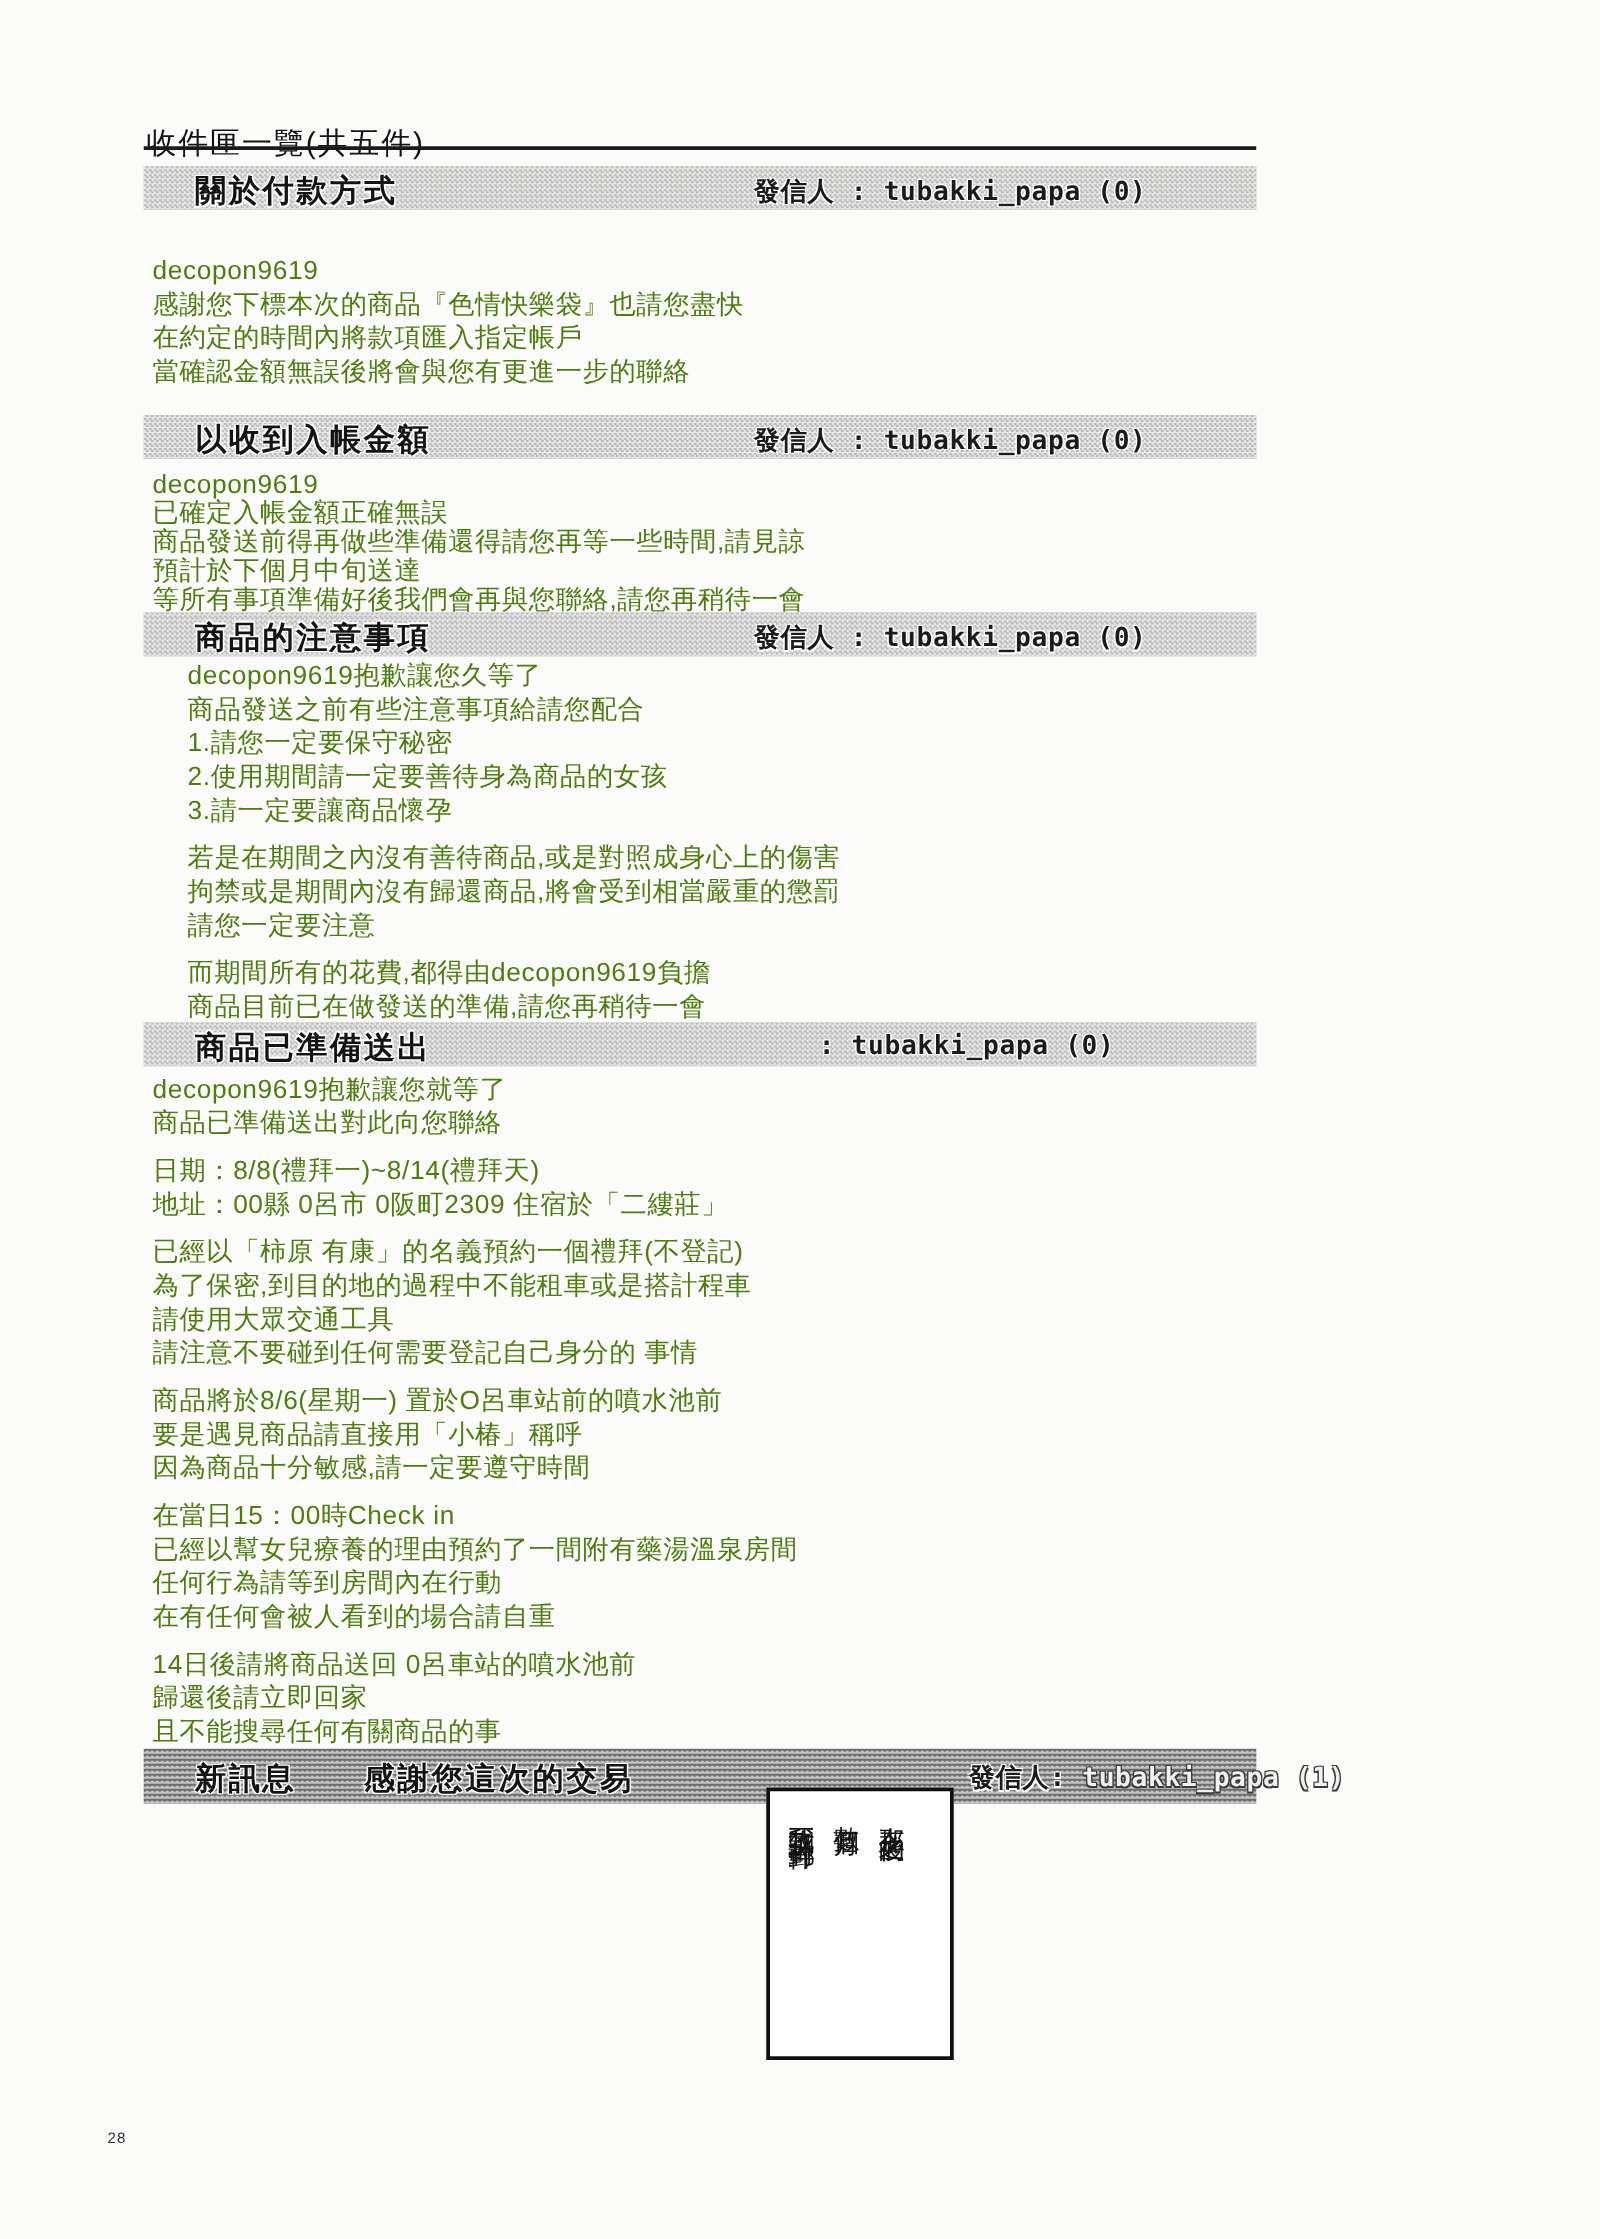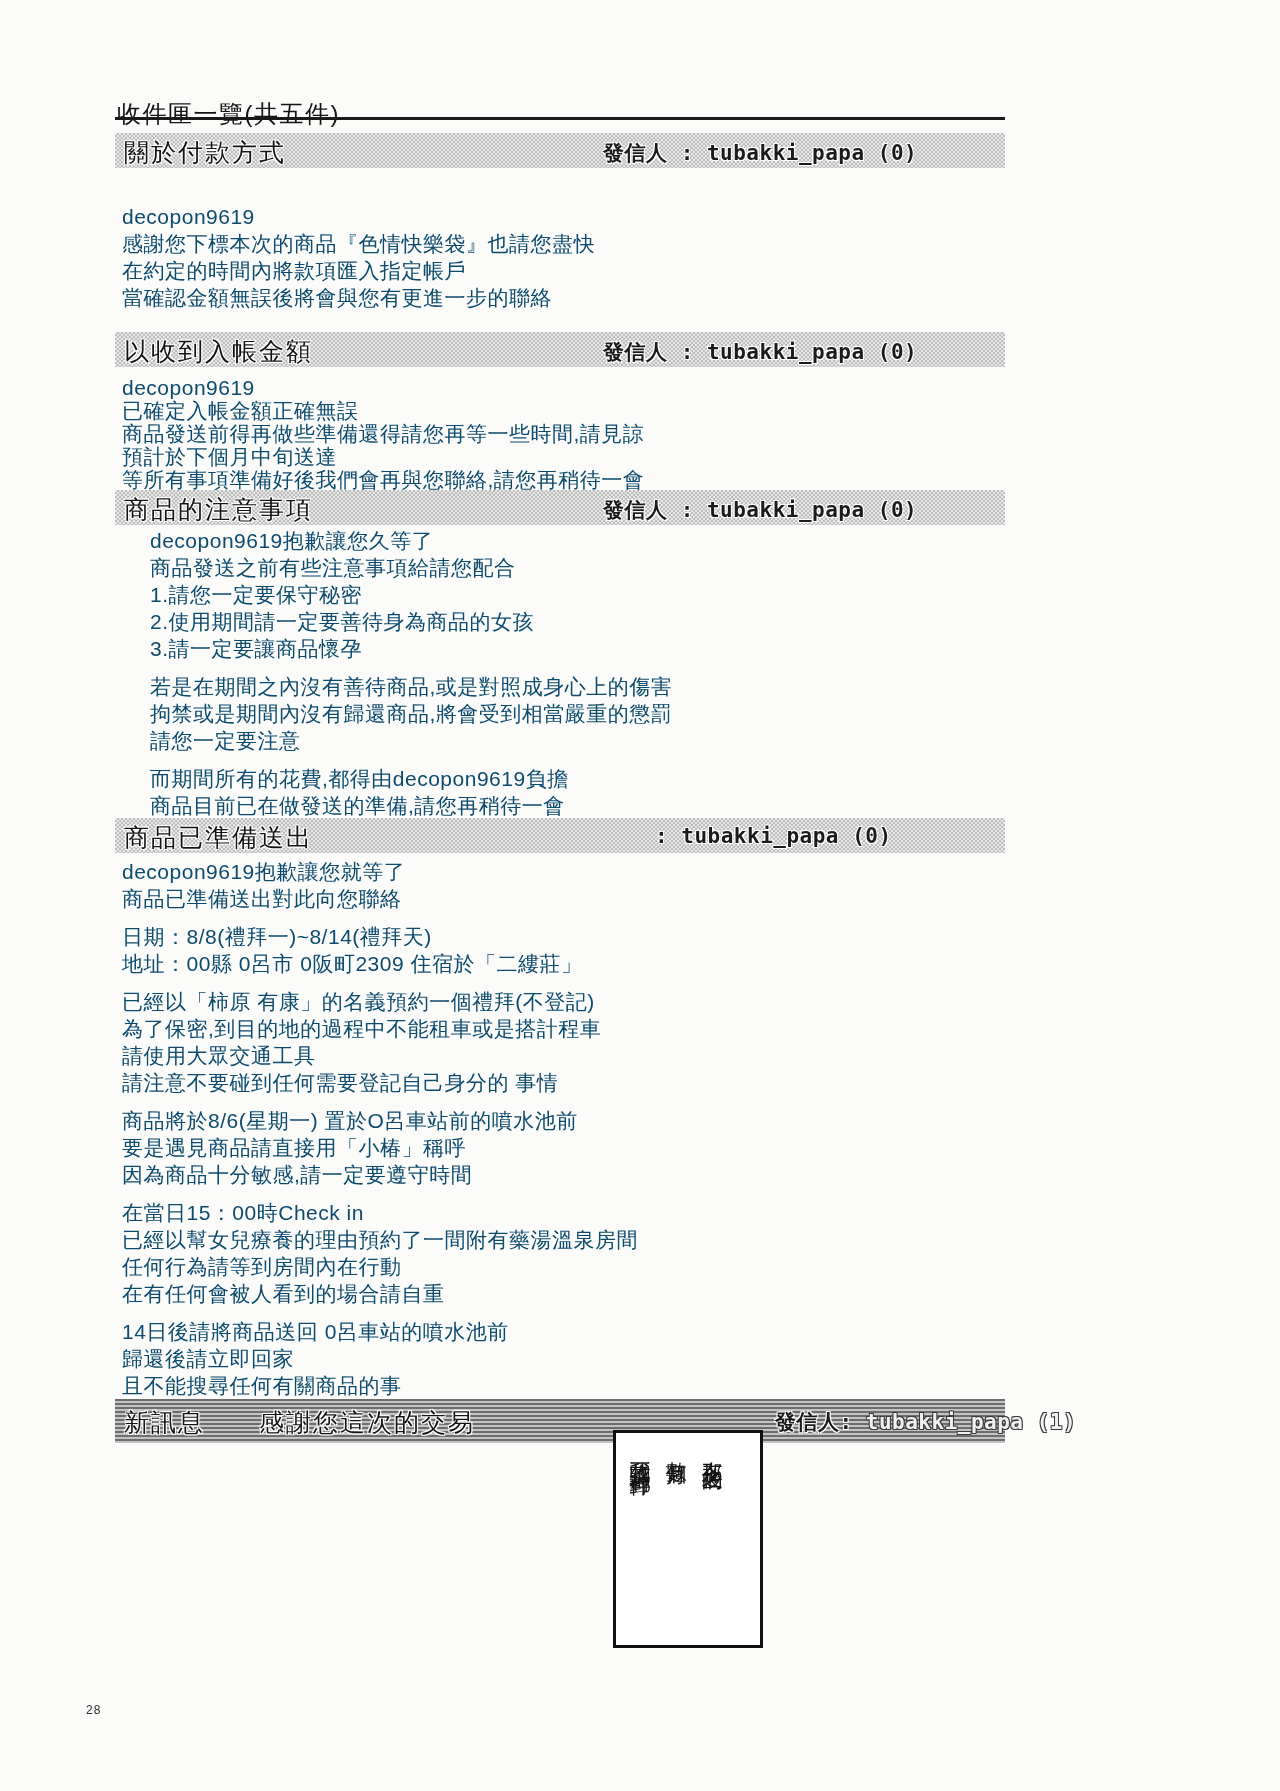--- a/index.html
+++ b/index.html
@@ -27,45 +27,46 @@
     background-image:conic-gradient(#bdbdbd 25%, #e7e7e6 0 50%, #bdbdbd 0 75%, #e7e7e6 0);
     background-size:4px 4px;
   }
   .bar.dark {
     height:44px;
     background-image:conic-gradient(#6d6d6d 25%, #c3c3c2 0 75%, #6d6d6d 0);
     background-size:4px 4px;
   }
   .bar .subject {
     position:absolute; left:9px; top:3px;
-    font-size:25px; font-weight:400; letter-spacing:2px;
+    font-size:25px; font-weight:700; letter-spacing:2px;
     color:#141414;
     text-shadow:-1px -1px 0 #fff, 1px -1px 0 #fff, -1px 1px 0 #fff, 1px 1px 0 #fff, 0 0 3px #ffffffcc;
     white-space:pre;
+    padding-left:32px;
   }
   .bar.dark .subject { top:7px; }
   .bar .sender {
     position:absolute; top:6px;
     font-family:"DejaVu Sans Mono","Liberation Sans",monospace;
     font-size:21px; font-weight:700; letter-spacing:0.5px;
     color:#1b1b1b;
     text-shadow:-1px -1px 0 #fff, 1px -1px 0 #fff, -1px 1px 0 #fff, 1px 1px 0 #fff;
     white-space:pre;
   }
   .sender.pos-a { left:488px; }
   .sender.pos-b { left:540px; }
   .sender.pos-c { left:660px; top:9px;text-align:center; }
   .bar.dark .sender .sender-name {
     color:#f0f0ee;
     text-shadow:-1px -1px 0 #3a3a3a, 1px 1px 0 #3a3a3a, 1px -1px 0 #3a3a3a, -1px 1px 0 #3a3a3a;
   }
   .mail-body {
     position:absolute; left:122px; width:900px;
     font-size:21px; line-height:27px; letter-spacing:0.5px;
-    color:#0c4a6e;
+    color:#4d7c0f;
   }
   .para { white-space:pre-line; margin:0 0 11px 0; }
   .mail-body.tight { line-height:23px; }
   .caption-box {
     position:absolute; left:613px; top:1430px;
     width:150px; height:218px;
     background:#ffffff;
     border:3px solid #101010;
     z-index:5;
     box-sizing:border-box;

